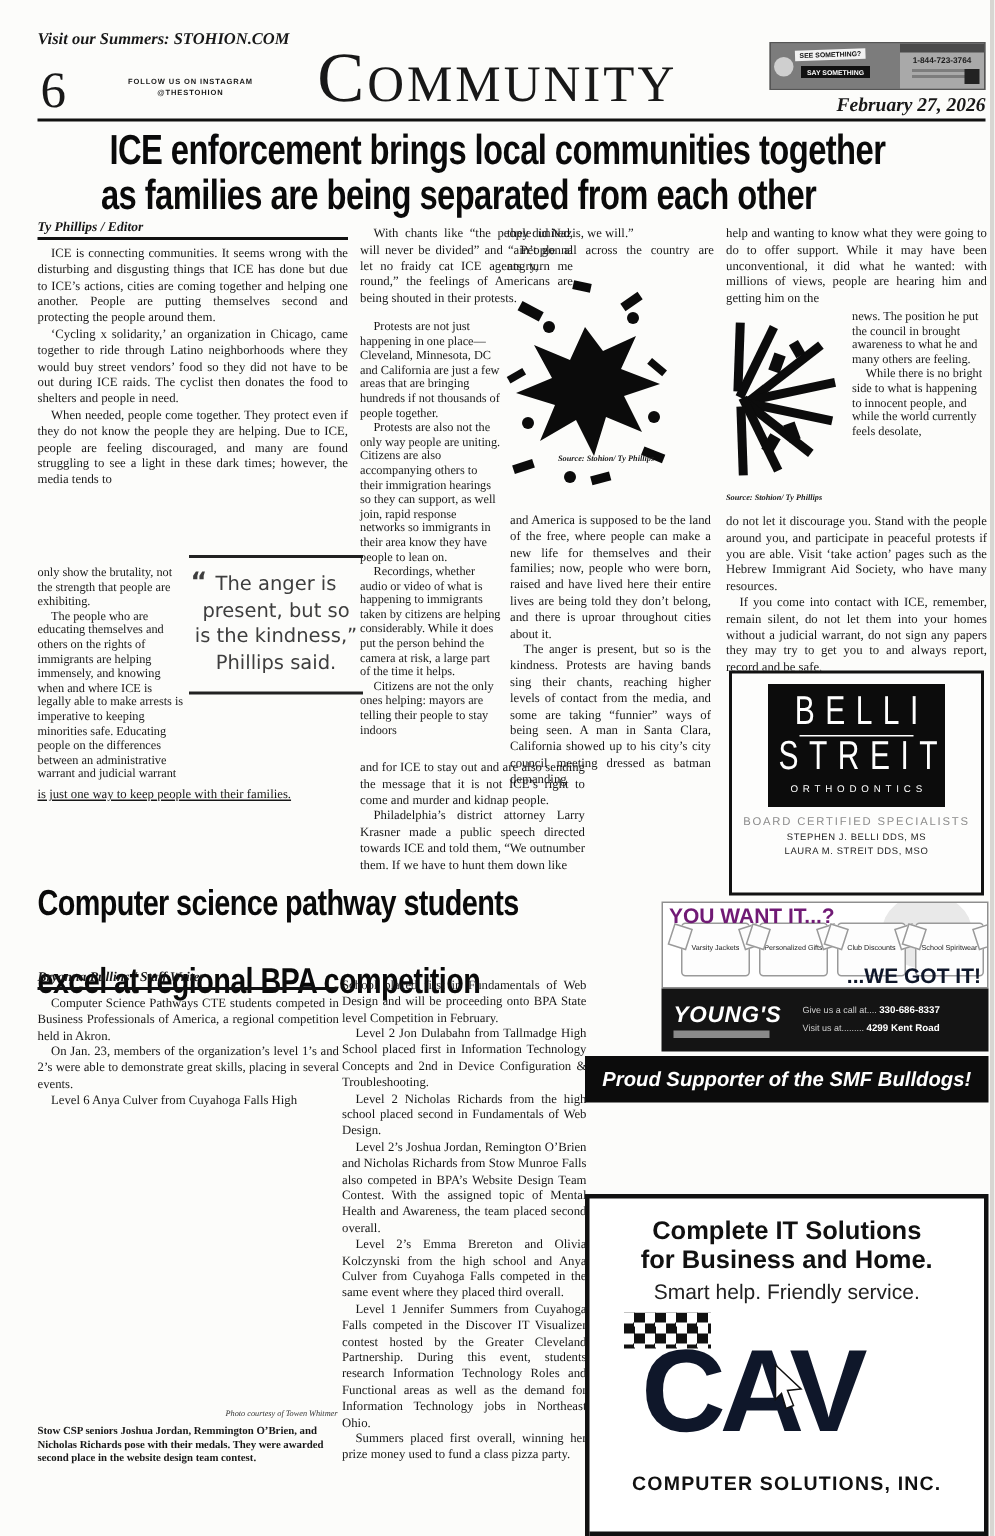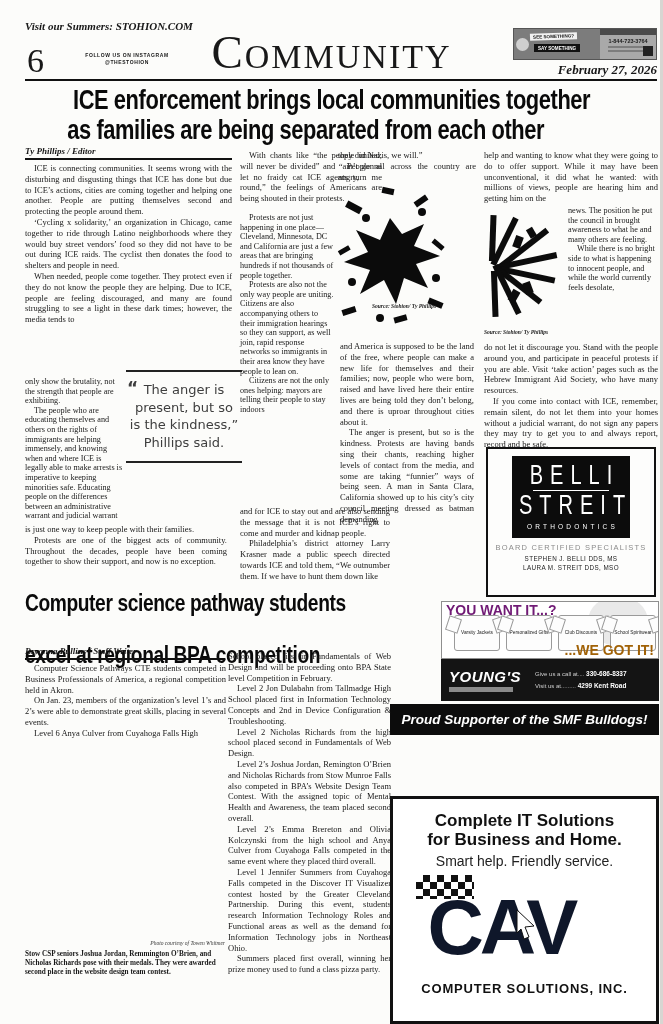--- a/index.html
+++ b/index.html
@@ -43,21 +43,21 @@
   .belli{border:2.5px solid #111;background:#fdfdfc;box-sizing:border-box;text-align:center;}
   .belli-box{width:118px;margin:7px auto 5px;background:#0c0c0c;padding:9px 0 8px;}
   .belli-word{color:#fff;font-family:"Liberation Sans",sans-serif;font-size:20px;line-height:21px;letter-spacing:7px;padding-left:7px;transform:scaleY(1.35);}
   .belli-line{width:76px;height:1px;background:#fff;margin:4px auto;}
   .belli-ortho{color:#fff;font:6.5px "Liberation Sans",sans-serif;letter-spacing:3.2px;margin-top:7px;padding-left:3px;}
   .belli-board{font:7.5px "Liberation Sans",sans-serif;color:#8b8b8b;letter-spacing:1.2px;margin-top:3px;}
   .belli-name{font:6.3px "Liberation Sans",sans-serif;color:#1c1c1c;margin-top:2.5px;letter-spacing:.4px;}
   
   .youngs-top{background:#fff;border:1.5px solid #8f8f8f;box-sizing:border-box;position:relative;overflow:hidden;}
   .y-want{position:absolute;left:4px;top:0;font:bold 14px "Liberation Sans",sans-serif;color:#701a75;z-index:3;}
-  .y-got{position:absolute;right:4px;bottom:0;font:bold 14px "Liberation Sans",sans-serif;color:#a16207;z-index:3;}
+  .y-got{position:absolute;right:4px;bottom:0;font:bold 14px "Liberation Sans",sans-serif;color:#0f172a;z-index:3;}
   .y-dog{position:absolute;right:10px;top:-6px;width:60px;height:50px;border-radius:50%;background:#e9e9e9;}
   .tee{position:absolute;top:13px;width:46px;height:36px;background:#fdfdfd;border:1px solid #9a9a9a;border-radius:3px;font:4.8px "Liberation Sans",sans-serif;text-align:center;display:flex;align-items:center;justify-content:center;padding:2px;box-sizing:border-box;color:#222;line-height:5.6px;}
   .tee::before,.tee::after{content:"";position:absolute;top:1px;width:11px;height:13px;background:#fdfdfd;border:1px solid #9a9a9a;}
   .tee::before{left:-8px;transform:rotate(18deg);}
   .tee::after{right:-8px;transform:rotate(-18deg);}
   .youngs-strip{background:#141414;display:flex;align-items:center;box-sizing:border-box;padding:0 8px;}
   .y-brand{font:bold italic 15px "Liberation Sans",sans-serif;color:#fff;letter-spacing:.5px;}
   .y-brandbar{width:64px;height:5px;background:#8a8a8a;margin-top:2px;}
   .y-contact{margin-left:14px;font:6px "Liberation Sans",sans-serif;color:#cfcfcf;line-height:11px;}
   .y-contact b{color:#fff;font-size:6.5px;}
@@ -123,31 +123,31 @@
 
 <div class="abs body" style="left:25px;top:163px;width:207px;">
     <p class="para">ICE is connecting communities. It seems wrong with the disturbing and disgusting things that ICE has done but due to ICE’s actions, cities are coming together and helping one another. People are putting themselves second and protecting the people around them.</p>
     <p class="para">‘Cycling x solidarity,’ an organization in Chicago, came together to ride through Latino neighborhoods where they would buy street vendors’ food so they did not have to be out during ICE raids. The cyclist then donates the food to shelters and people in need.</p>
     <p class="para">When needed, people come together. They protect even if they do not know the people they are helping. Due to ICE, people are feeling discouraged, and many are found struggling to see a light in these dark times; however, the media tends to</p>
   </div>
 <div class="abs narrow" style="left:25px;top:377px;width:99px;">
     <p class="noind">only show the brutality, not the strength that people are exhibiting.</p>
     <p class="para">The people who are educating themselves and others on the rights of immigrants are helping immensely, and knowing when and where ICE is legally able to make arrests is imperative to keeping minorities safe. Educating people on the differences between an administrative warrant and judicial warrant</p>
   </div>
-<div class="abs body" style="left:25px;top:524px;width:202px;">
+<div class="abs body" style="left:25px;top:524px;width:202px;text-decoration:underline;">
     <p class="noind">is just one way to keep people with their families.</p>
-    <p class="para">Protests are one of the biggest acts of community. Throughout the decades, people have been coming together to show their support, and now is no exception.</p>
   </div>
 
 <div class="abs body" style="left:240px;top:150px;width:142px;">
     <p class="para">With chants like “the people united, will never be divided” and “ain’t gonna let no fraidy cat ICE agents turn me round,” the feelings of Americans are being shouted in their protests.</p>
   </div>
 <div class="abs narrow" style="left:240px;top:213px;width:94px;">
     <p class="para">Protests are not just happening in one place—Cleveland, Minnesota, DC and California are just a few areas that are bringing hundreds if not thousands of people together.</p>
     <p class="para">Protests are also not the only way people are uniting. Citizens are also accompanying others to their immigration hearings so they can support, as well join, rapid response networks so immigrants in their area know they have people to lean on.</p>
+    <p class="para">Recordings, whether audio or video of what is happening to immigrants taken by citizens are helping considerably. While it does put the person behind the camera at risk, a large part of the time it helps.</p>
     <p class="para">Citizens are not the only ones helping: mayors are telling their people to stay indoors</p>
   </div>
 <div class="abs body" style="left:240px;top:506px;width:150px;">
     <p class="noind">and for ICE to stay out and are also sending the message that it is not ICE’s right to come and murder and kidnap people.</p>
     <p class="para">Philadelphia’s district attorney Larry Krasner made a public speech directed towards ICE and told them, “We outnumber them. If we have to hunt them down like</p>
   </div>
 
 <div class="abs body" style="left:338px;top:150px;width:138px;">
     <p class="noind">they did Nazis, we will.”</p>
     <p class="para">People all across the country are angry,</p>

